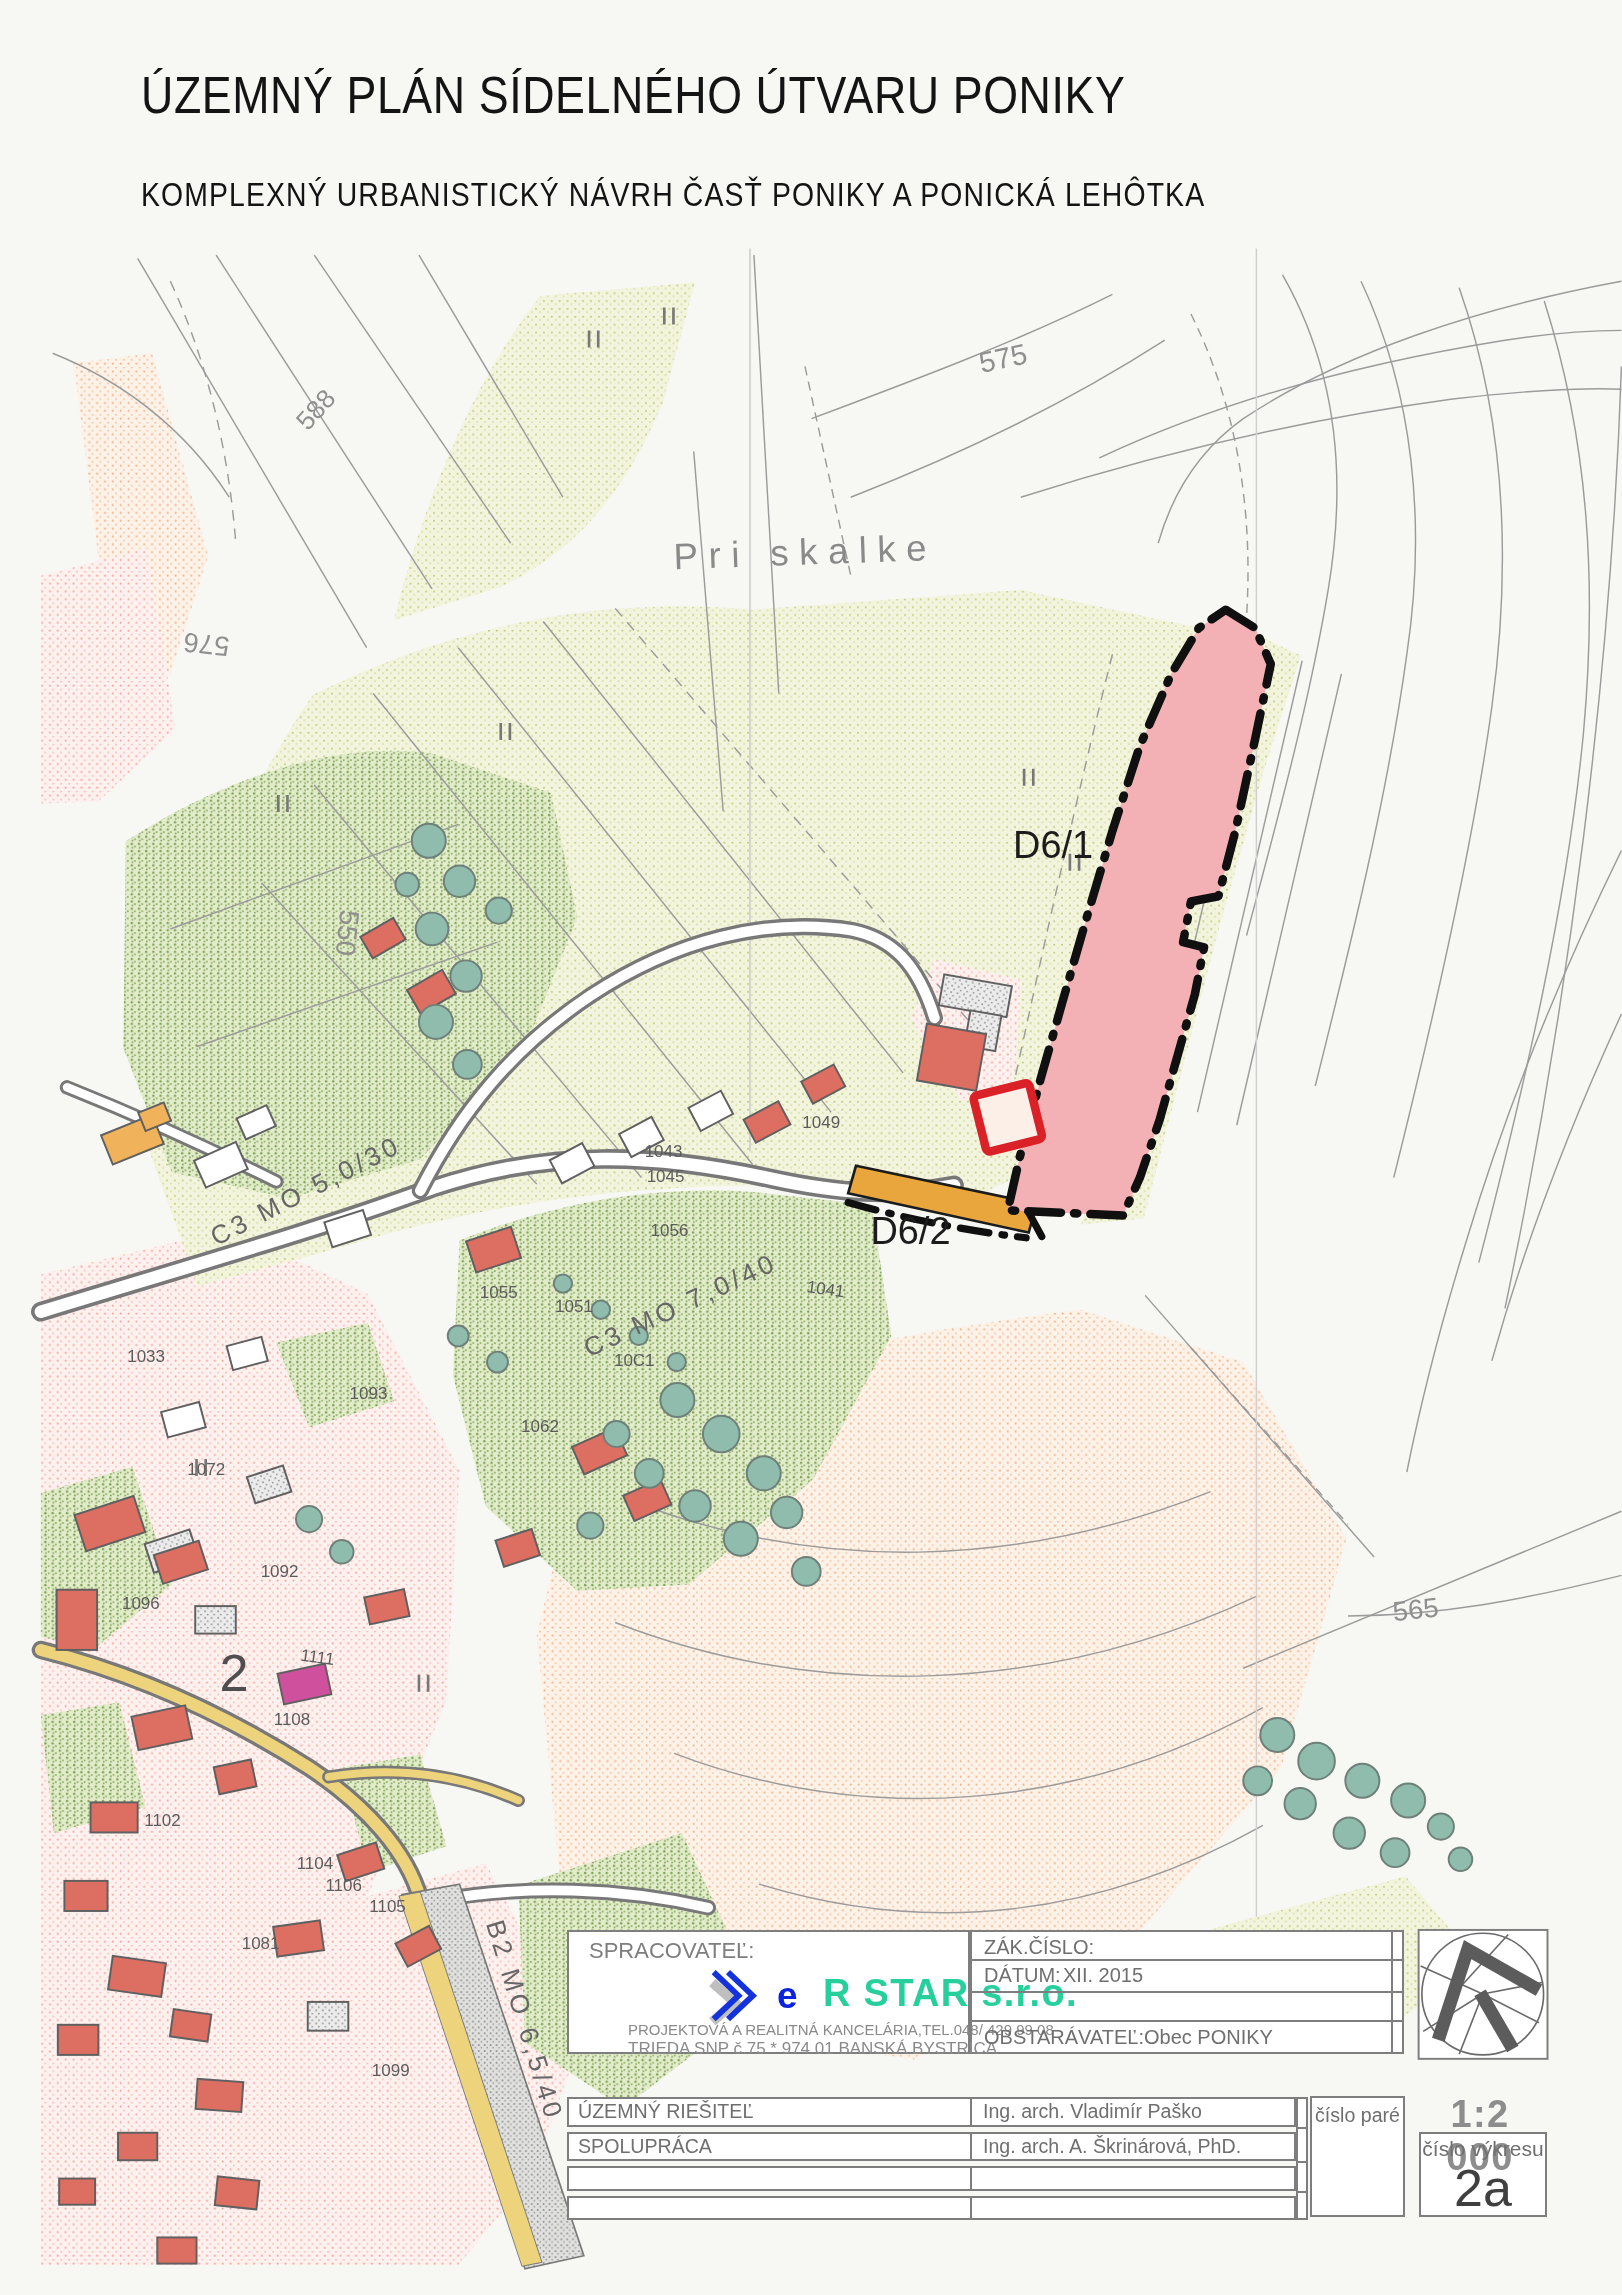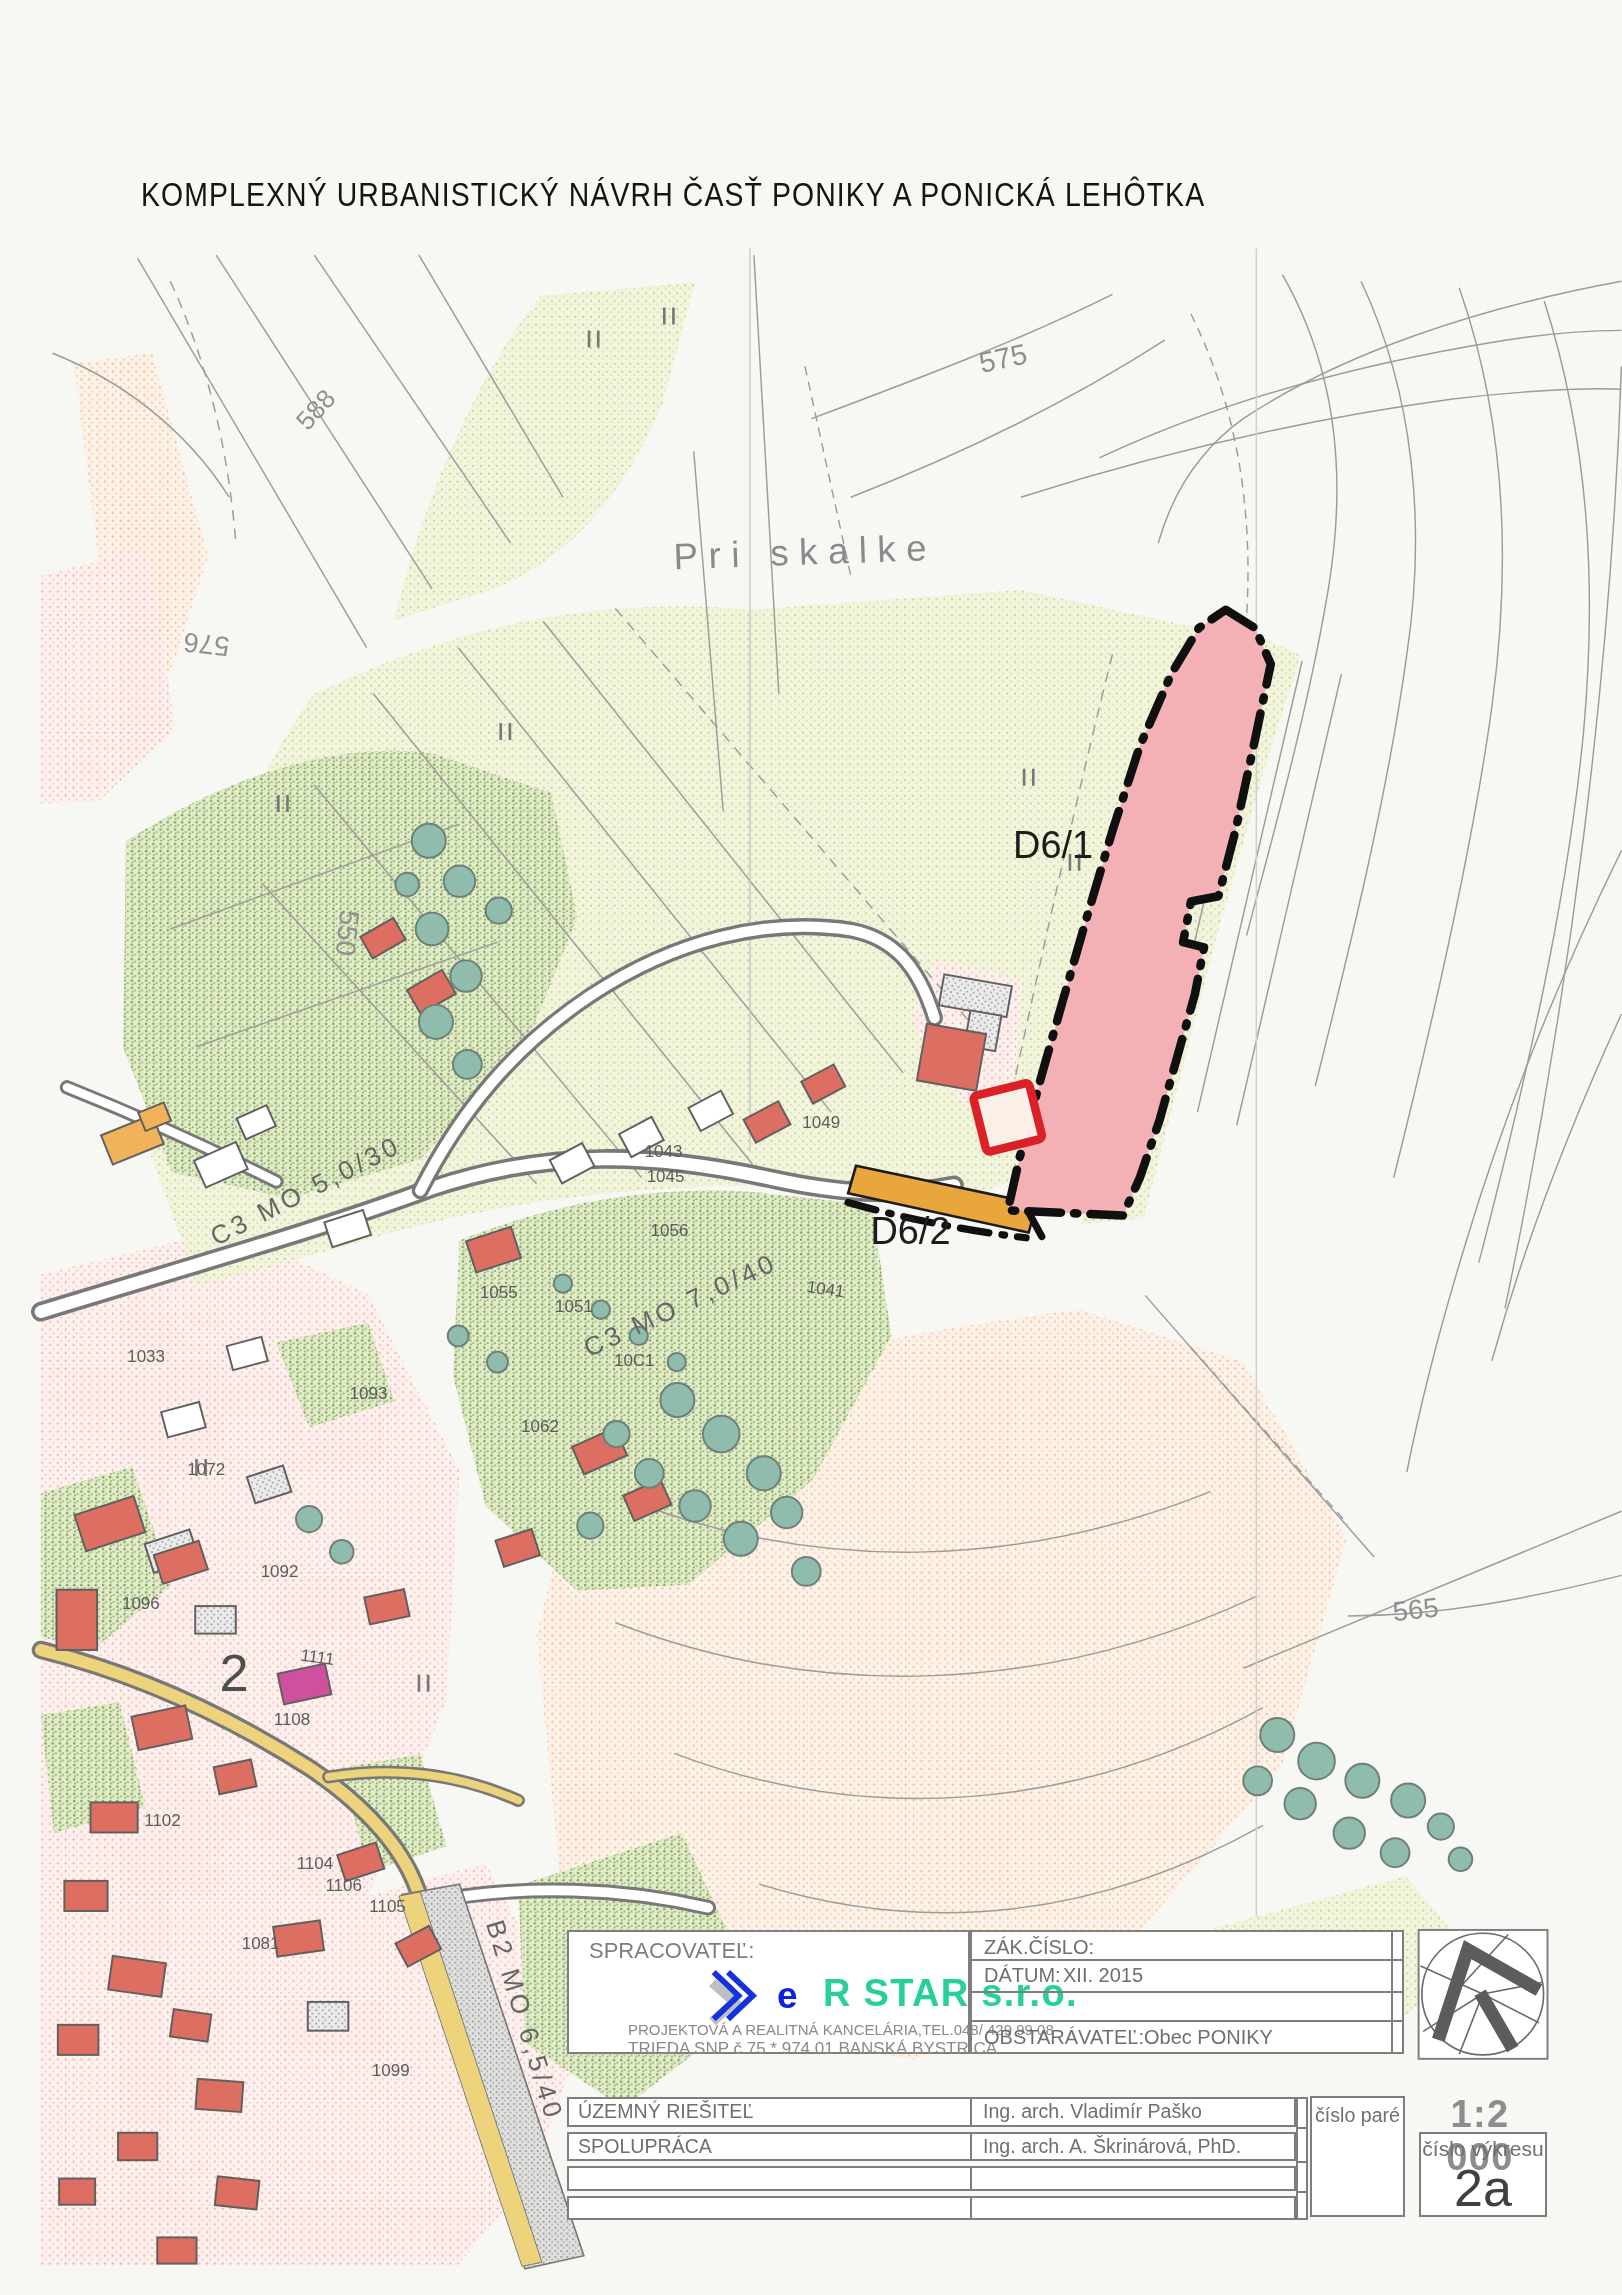--- a/index.html
+++ b/index.html
@@ -312,20 +312,21 @@
       <path d="M2266,3048 L2352,3092"></path>
       <path d="M2266,3048 L2230,3140"></path>
       <path d="M2266,3048 L2175,3105"></path>
       <path d="M2266,3048 L2358,3030"></path>
     </g>
     <path d="M2198,3118 L2243,2980 L2352,3042" fill="none" stroke="#5c5c5c" stroke-width="20"></path>
     <path d="M2262,3046 L2312,3132" fill="none" stroke="#5c5c5c" stroke-width="20"></path>
   </g>
 </svg>
 
+<div class="hdr h1"><span class="cond">ÚZEMNÝ PLÁN SÍDELNÉHO ÚTVARU PONIKY</span></div>
 <div class="hdr h2"><span class="cond">KOMPLEXNÝ URBANISTICKÝ NÁVRH ČASŤ PONIKY A PONICKÁ LEHÔTKA</span></div>
 
 <div class="tb" style="left:567px;top:1930px;width:403px;height:124px;"></div>
 <div class="tb-label" style="left:589px;top:1938px;font-size:22px;">SPRACOVATEĽ:</div>
 <svg style="position:absolute;left:707px;top:1963px;z-index:7;" width="59" height="62" viewBox="0 0 90 95">
   <polyline points="14,22 48,52 14,82" fill="none" stroke="#bfbfbf" stroke-width="15" transform="translate(-6,8)"></polyline>
   <polyline points="10,14 48,50 10,86" fill="none" stroke="#1433dd" stroke-width="9"></polyline>
   <polyline points="32,14 70,50 32,86" fill="none" stroke="#1433dd" stroke-width="9"></polyline>
 </svg>
 <div class="logo-e" style="left:777px;top:1975px;">e</div>

